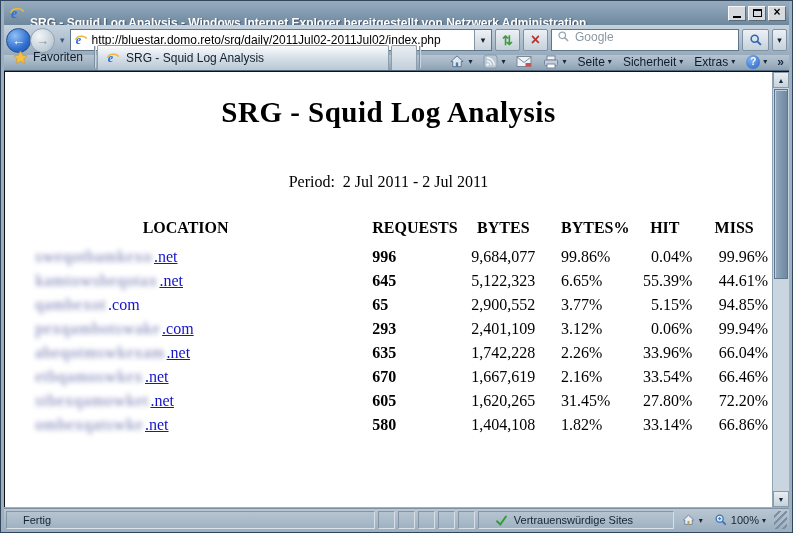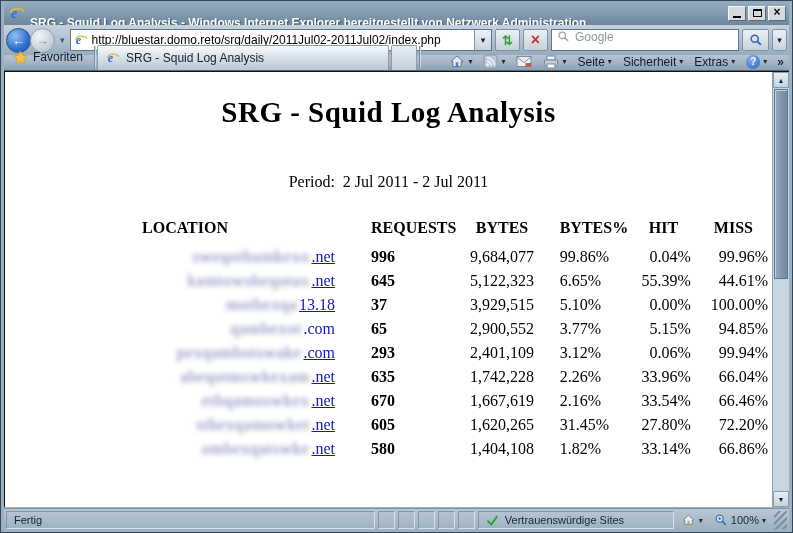--- a/index.html
+++ b/index.html
@@ -107,21 +107,21 @@
     border-top:1px solid #111; border-left:1px solid #111;
   }
   .page{
     flex:1; overflow:hidden; font-family:"Liberation Serif", serif; color:#000;
   }
   .page h1{ text-align:center; margin-top:24px; font-size:29px; letter-spacing:.5px; }
   .period{ text-align:center; margin-top:44px; font-size:16px; }
   table.report{ border-collapse:collapse; margin:28px 0 0 26px; font-size:16px; }
   table.report th{ font-weight:bold; text-align:center; padding:0 4px 8px 4px; font-size:16px; }
   table.report td{ padding:3px 4px; height:24px; }
-  .c-loc{ width:342px; text-align:right; }
+  .c-loc{ width:342px; text-align:left; }
   .c-req{ width:100px; text-align:left; padding-left:32px !important;font-weight:bold; }
   .c-bytes{ width:86px; text-align:center; }
   .c-bpct{ width:80px; text-align:left; padding-left:16px !important; }
   .c-hit{ width:64px; text-align:right; }
   .c-miss{ width:80px; text-align:right; }
   .masked{
     color:#7a7ec6; filter:blur(2.6px); opacity:.75; letter-spacing:1px;
     text-shadow:1px 0 0 #9aa2aa;
   }
   .loc-link{ color:#1414c8; text-decoration:underline; margin-left:2px; }
@@ -140,21 +140,21 @@
     border:1px solid #5c7690; box-shadow:inset 1px 1px 0 #c2d0dc;
   }
 
   
   .statusbar{
     height:22px; margin-top:1px; display:flex; align-items:stretch; gap:3px; padding:2px 2px 1px 2px;
     background:linear-gradient(#bac7d3,#9db0c0); border-top:1px solid #7d92a4; font-size:11px; color:#14242f;
   }
   .seg{
     border:1px solid; border-color:#8495a5 #d9e0e7 #d9e0e7 #8495a5;
-    display:flex; align-items:center; padding:0 7px; background:transparent;
+    display:flex; align-items:center; padding:0 16px; background:transparent;
   }
   .seg-status{ flex:1; }
   .seg-small{ width:17px; padding:0; }
   .seg-zone{ width:196px; gap:6px; }
   .flatbtn{ display:flex; align-items:center; gap:3px; padding:0 4px; }
   .grip{
     width:13px; margin-left:1px;
     background:repeating-linear-gradient(135deg, transparent 0 3px, #7d8fa0 3px 5px);
   }
   svg{ display:block; }
@@ -324,28 +324,20 @@
             </tr>
             <tr>
               <td class="c-loc"><span class="masked">kamtowsbeqotax</span><a class="loc-link" href="#">.net</a></td>
               <td class="c-req">645</td>
               <td class="c-bytes">5,122,323</td>
               <td class="c-bpct">6.65%</td>
               <td class="c-hit">55.39%</td>
               <td class="c-miss">44.61%</td>
             </tr>
             <tr>
-              <td class="c-loc"><span class="masked">motbexqa</span><a class="loc-link" href="#">13.18</a></td>
-              <td class="c-req">37</td>
-              <td class="c-bytes">3,929,515</td>
-              <td class="c-bpct">5.10%</td>
-              <td class="c-hit">0.00%</td>
-              <td class="c-miss">100.00%</td>
-            </tr>
-            <tr>
               <td class="c-loc"><span class="masked">qambexot</span><a class="loc-link nou" href="#">.com</a></td>
               <td class="c-req">65</td>
               <td class="c-bytes">2,900,552</td>
               <td class="c-bpct">3.77%</td>
               <td class="c-hit">5.15%</td>
               <td class="c-miss">94.85%</td>
             </tr>
             <tr>
               <td class="c-loc"><span class="masked">pexqambotswake</span><a class="loc-link" href="#">.com</a></td>
               <td class="c-req">293</td>

